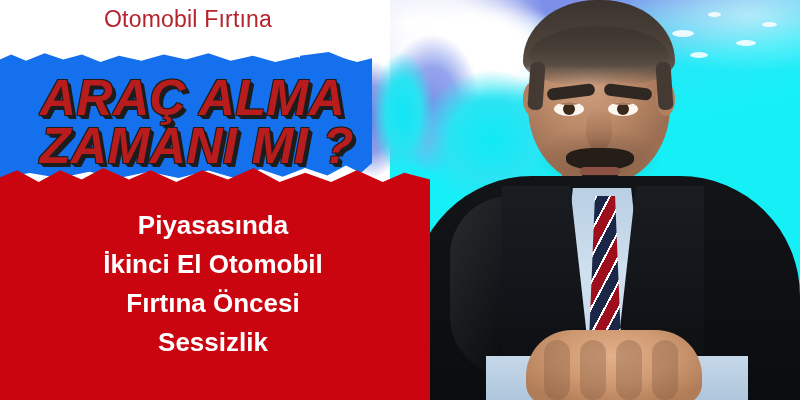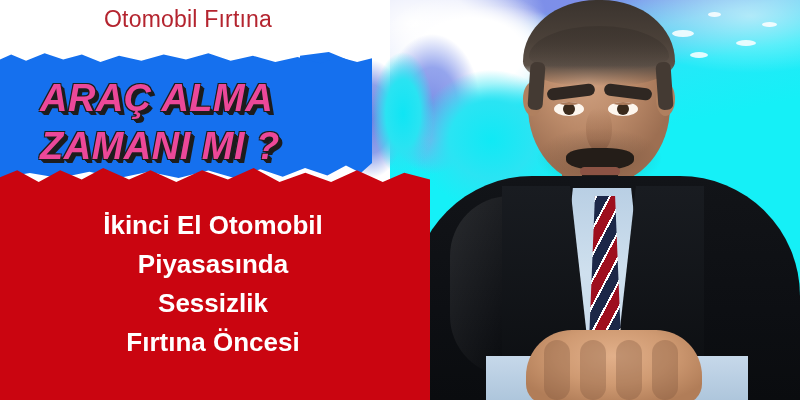--- a/index.html
+++ b/index.html
@@ -163,21 +163,21 @@
     position:absolute;left:372px;top:52px;width:62px;height:124px;
     background:radial-gradient(closest-side,#0fe5f4 0%, #2ae3f2 55%, rgba(42,227,242,0) 100%);
   }
 
   .kicker{
     position:absolute;left:104px;top:6px;
     font-size:23px;color:#b4242f;letter-spacing:.2px;white-space:nowrap;
   }
   .headline{
     position:absolute;left:40px;top:74px;width:340px;
-    color:#ec4899;font-weight:bold;font-style:italic;font-size:38px;line-height:48px;
+    color:#b91c1c;font-weight:bold;font-style:italic;font-size:50px;line-height:48px;
     letter-spacing:.5px;
     text-shadow:
       2px 2px 0 #1d1d1d, 3px 3px 0 #1d1d1d, 4px 4px 0 #1d1d1d,
       -1px -1px 0 #1d1d1d, 1px -1px 0 #1d1d1d, -1px 1px 0 #1d1d1d;
   }
   .headline .hl-line{display:block;white-space:nowrap;}
   .body-copy{
     position:absolute;left:48px;top:206px;width:330px;
     color:#ffffff;font-weight:bold;font-size:26px;line-height:39px;text-align:center;
   }
@@ -245,19 +245,19 @@
   <div class="band-red"></div>
 
   <div class="kicker">Otomobil Fırtına</div>
 
   <div class="headline">
     <span class="hl-line">ARAÇ ALMA</span>
     <span class="hl-line">ZAMANI MI ?</span>
   </div>
 
   <div class="body-copy">
+    <span class="bl">Piyasasında</span>
     <span class="bl">İkinci El Otomobil</span>
-    <span class="bl">Piyasasında</span>
+    <span class="bl">Fırtına Öncesi</span>
     <span class="bl">Sessizlik</span>
-    <span class="bl">Fırtına Öncesi</span>
   </div>
 
 </div>
 
 </body></html>

